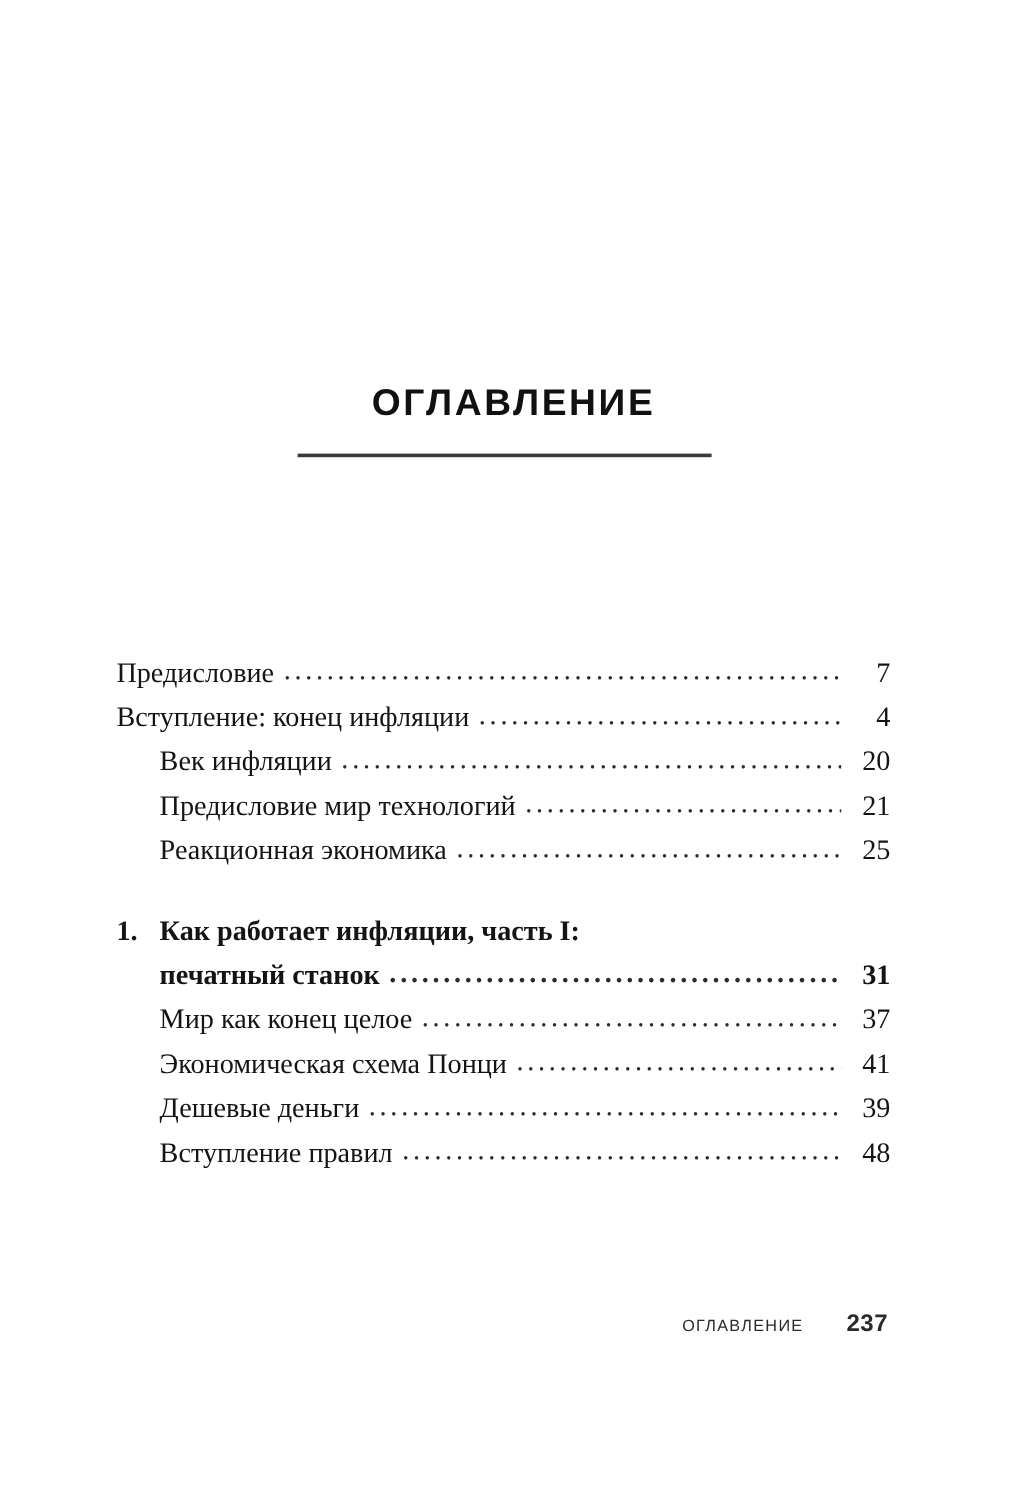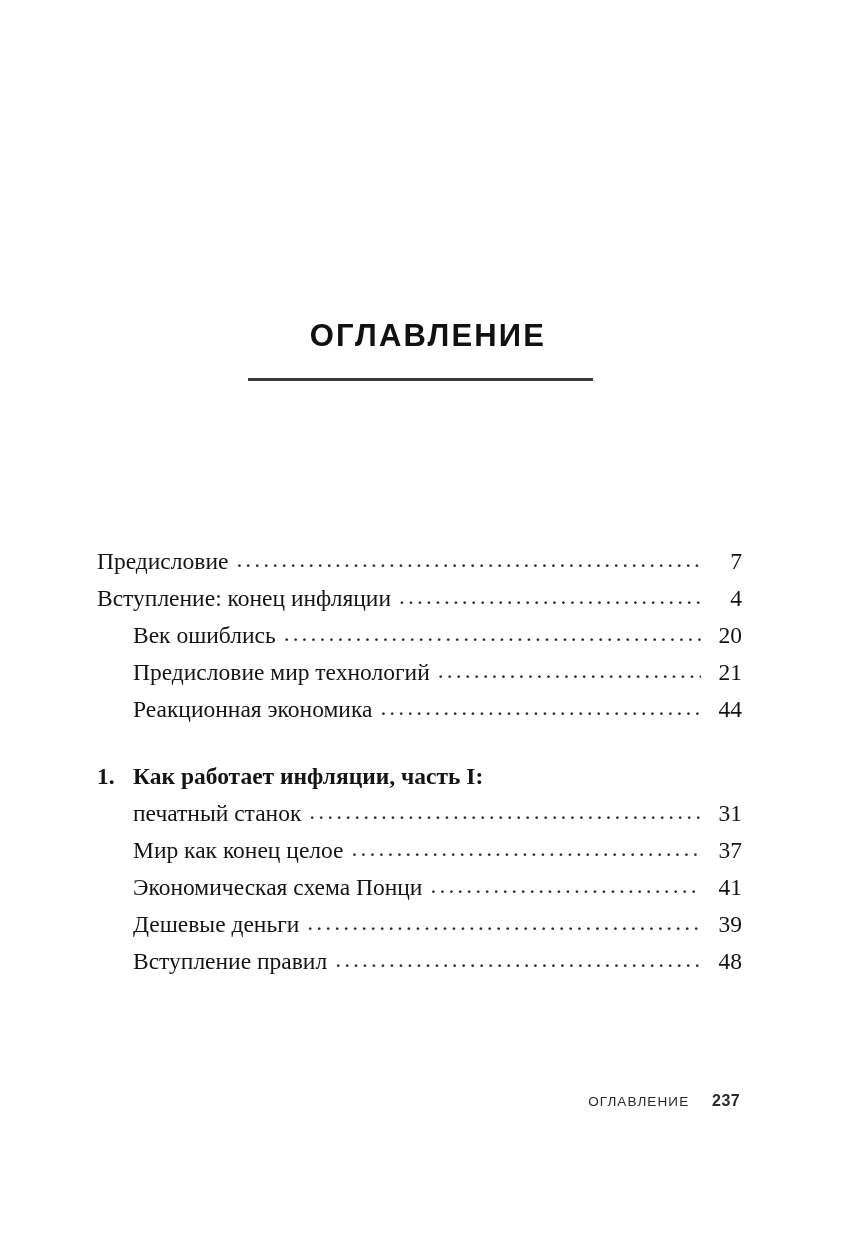--- a/index.html
+++ b/index.html
@@ -90,41 +90,41 @@
   }
   .entry.numbered {
     font-weight: bold;
     padding-left: 0;
   }
   .entry.numbered .num {
     flex: 0 0 auto;
     width: 36px;
   }
   .entry.cont {
-    font-weight: normal;
+    font-weight: bold;
     padding-left: 36px;
   }
   .spacer-lg { height: 30px; }
   .footer {
     position: absolute;
     left: 0;
     top: 1092px;
     width: 856px;
     padding-right: 116px;
     box-sizing: border-box;
     text-align: right;
     font-family: "Liberation Sans", sans-serif;
     font-size: 13.5px;
     letter-spacing: 1.1px;
     color: #2a2a2a;
   }
   .footer .fnum {
     font-weight: bold;
-    font-size: 16px;
-    margin-left: 18px;
+    font-size: 20px;
+    margin-left: 31px;
     letter-spacing: 0.4px;
   }
 </style>
 </head>
 <body>
 
 <div class="page">
 
   <div class="toc-title">ОГЛАВЛЕНИЕ</div>
   <div class="title-rule"></div>
@@ -137,35 +137,35 @@
       <span class="page-num">7</span>
     </div>
 
     <div class="entry level-1">
       <span class="label">Вступление: конец инфляции</span>
       <span class="leader"></span>
       <span class="page-num">4</span>
     </div>
 
     <div class="entry level-2">
-      <span class="label">Век ошиблись</span>
+      <span class="label">Век инфляции</span>
       <span class="leader"></span>
       <span class="page-num">20</span>
     </div>
 
     <div class="entry level-2">
       <span class="label">Предисловие мир технологий</span>
       <span class="leader"></span>
       <span class="page-num">21</span>
     </div>
 
     <div class="entry level-2">
       <span class="label">Реакционная экономика</span>
       <span class="leader"></span>
-      <span class="page-num">44</span>
+      <span class="page-num">25</span>
     </div>
 
     <div class="spacer-lg"></div>
 
     <div class="entry numbered">
       <span class="num">1.</span>
       <span class="label">Как работает инфляции, часть I:</span>
     </div>
 
     <div class="entry cont">

